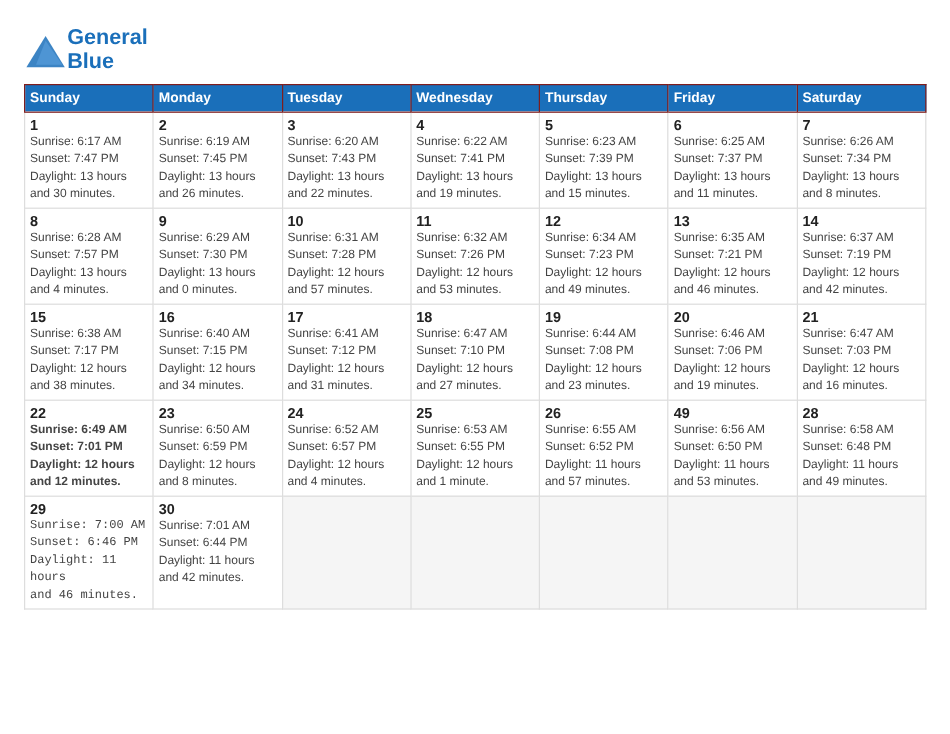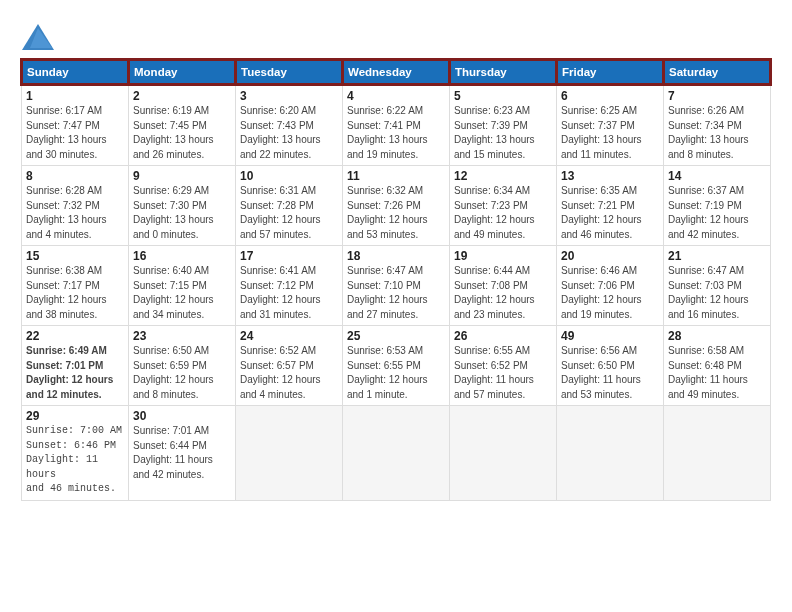--- a/index.html
+++ b/index.html
@@ -60,21 +60,21 @@
       border-collapse: collapse;
       table-layout: fixed;
     }
     .calendar th {
       background: #1a6fba;
       color: #fff;
       font-size: 11.5px;
       font-weight: bold;
       padding: 5px 4px;
       text-align: left;
-      border: 3px solid #7f1d1d;
+      border: 1px solid #7f1d1d;
     }
     .calendar td {
       border: 1px solid #ddd;
       vertical-align: top;
       padding: 3px 4px;
       font-size: 9px;
       color: #333;
       background: #fff;
       height: 78px;
     }
@@ -98,20 +98,24 @@
 <body>
 
 <div class="page">
   <div class="header">
     <div class="logo">
       <div class="logo-icon">
         <svg width="36" height="30" viewBox="0 0 36 30">
           <polygon points="18,2 34,28 2,28" fill="#1a6fba" opacity="0.85"></polygon>
           <polygon points="18,6 32,26 10,26" fill="#5aa0e0" opacity="0.6"></polygon>
         </svg>
+      </div>
+      <div class="logo-text">
+        <div><span>General</span></div>
+        <div style="color:#1a6fba">Blue</div>
       </div>
     </div>
     <div class="title-block">
       <div class="month-title"></div>
       <div class="subtitle"></div>
     </div>
   </div>
 
   <table class="calendar">
     <thead>
@@ -174,21 +178,21 @@
             <div class="day-info" style="white-space: pre-line;">Sunrise: 6:26 AM
 Sunset: 7:34 PM
 Daylight: 13 hours
 and 8 minutes.</div>
           </td>
         </tr>
         <tr>
           <td>
             <span class="day-number">8</span>
             <div class="day-info" style="white-space: pre-line;">Sunrise: 6:28 AM
-Sunset: 7:32 PM
+Sunset: 7:57 PM
 Daylight: 13 hours
 and 4 minutes.</div>
           </td>
           <td>
             <span class="day-number">9</span>
             <div class="day-info" style="white-space: pre-line;">Sunrise: 6:29 AM
 Sunset: 7:30 PM
 Daylight: 13 hours
 and 0 minutes.</div>
           </td>

